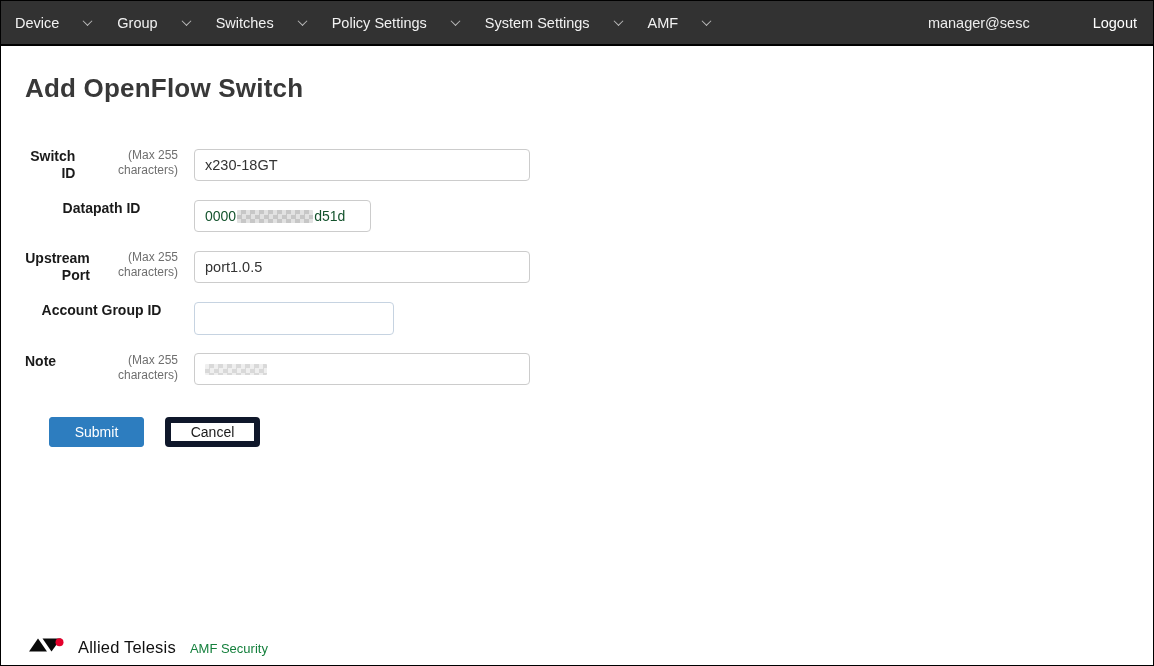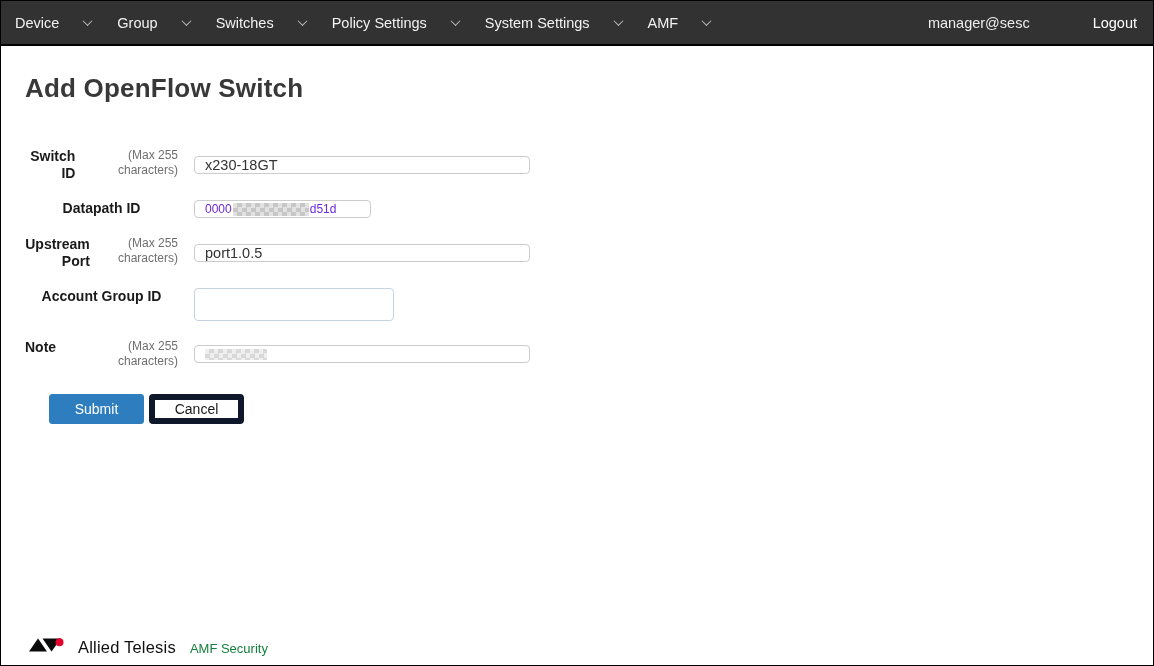--- a/index.html
+++ b/index.html
@@ -70,52 +70,52 @@
     display: flex;
     flex-direction: row;
     justify-content: center;
     text-align: right;
     gap: 12px;
   }
   .field-label { font-size: 14px; font-weight: bold; color: #1a1a1a; line-height: 17px; }
   .field-hint  { font-size: 12px; color: #6f6f6f; line-height: 15px; }
   .input-cell { margin-left: 16px; display: flex; align-items: center; }
   .form-input {
-    height: 18px;
+    height: 32px;
     border: 1px solid #ccc;
     border-radius: 4px;
     padding: 0 10px;
     font-size: 14.5px;
     color: #333;
     font-family: "Liberation Sans", "DejaVu Sans", sans-serif;
     background: #fff;
     outline: none;
   }
   .w-wide   { width: 336px; }
   .w-narrow { width: 177px; }
   .w-medium { width: 200px; height: 33px; border-color: #c6d3e1; }
   .fake-input {
     display: flex;
     align-items: center;
-    font-size: 12px;
-    color: #6d28d9;
+    font-size: 14px;
+    color: #14532d;
   }
   .redaction {
     display: inline-block;
     background-image: repeating-conic-gradient(#c7c7c7 0% 25%, #e2e2e2 0% 50%);
     background-size: 9px 9px;
     border-radius: 1px;
   }
   .redaction-dp   { width: 76px; height: 13px; margin: 0 1px; }
   .redaction-note { width: 62px; height: 11px;
     background-image: repeating-conic-gradient(#d9d9d9 0% 25%, #efefef 0% 50%);
   }
 
   
-  .button-row { display: flex; gap: 5px; margin: 25px 0 0 24px; }
+  .button-row { display: flex; gap: 21px; margin: 32px 0 0 24px; }
   .btn {
     width: 95px; height: 30px;
     font-size: 14px;
     font-family: "Liberation Sans", "DejaVu Sans", sans-serif;
     cursor: pointer;
     display: flex; align-items: center; justify-content: center;
   }
   .btn-submit {
     background: #2d7dbf;
     color: #fff;

